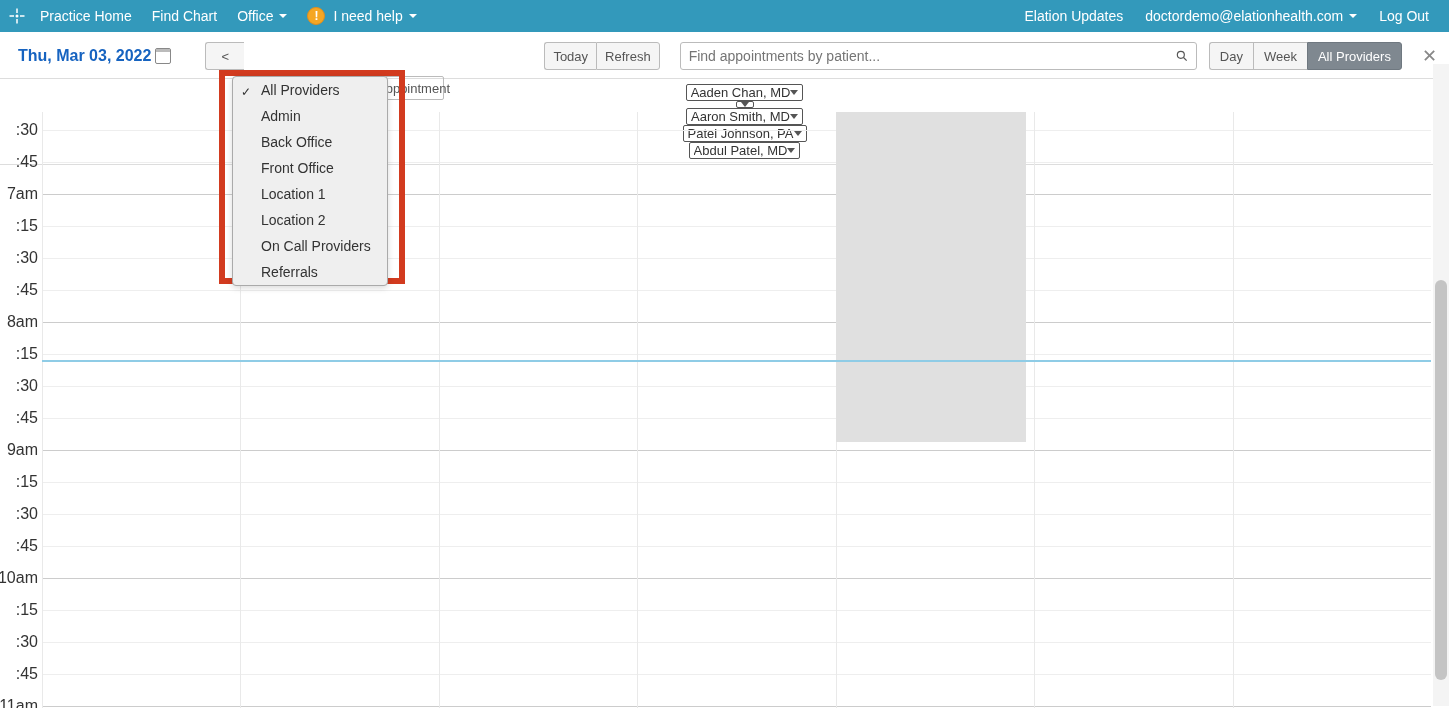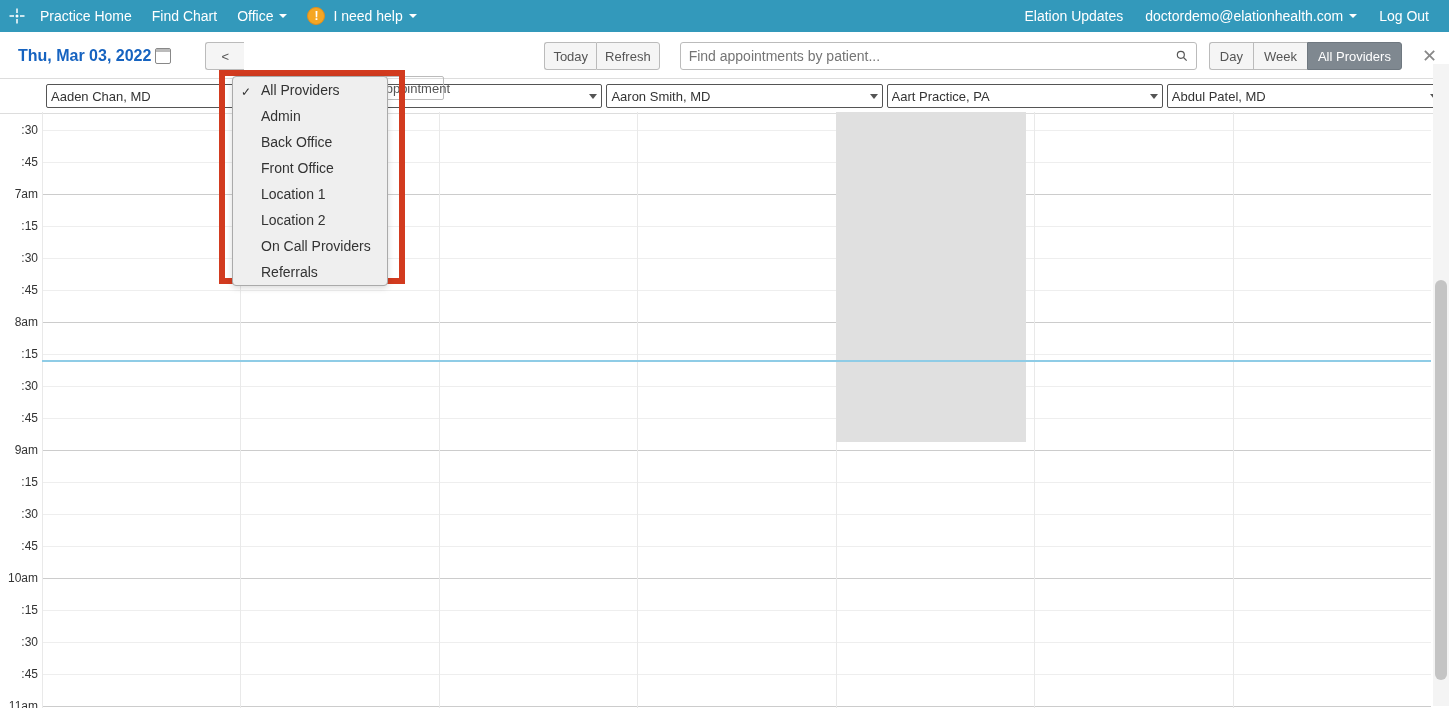--- a/index.html
+++ b/index.html
@@ -104,20 +104,21 @@
   .view-btn:last-child  { border-top-right-radius:3px; border-bottom-right-radius:3px; }
 
   .close-x {
     font-size:18px; color:#888; cursor:pointer; margin-left:10px; padding:0 4px;
   }
 
   
   .provider-row {
     display:flex; align-items:center; border-bottom:1px solid #ddd; padding:5px 4px 5px 44px;
     background:#fff;
+    flex-direction:column;
   }
   .provider-select {
     flex:1; margin:0 2px;
     height:22px; border:1px solid #555; border-radius:2px; background:#fff;
     display:flex; align-items:center; justify-content:space-between; padding:0 4px; font-size:13px;
     cursor:pointer; min-width:0;
   }
   .provider-select .pv-chevron {
     width:0; height:0; border-left:4px solid transparent; border-right:4px solid transparent;
     border-top:5px solid #555;
@@ -126,21 +127,21 @@
   
   .calendar-viewport {
     position:absolute;
     top:112px;
     left:0;
     right:18px;
     bottom:0;
     overflow:hidden;
   }
   .time-col {
-    position:absolute; left:0; top:0; bottom:0; width:42px; text-align:right; font-size:12px; color:#333;
+    position:absolute; left:0; top:0; bottom:0; width:42px; text-align:right; font-size:16px; color:#333;
   }
   .time-col .tlabel { position:absolute; right:4px; transform:translateY(-50%); }
   .grid-area {
     position:absolute; left:42px; right:0; top:0; bottom:0;
   }
   .grid-rows { position:absolute; inset:0; }
   .grid-rows .row {
     position:absolute; left:0; right:0; border-top:1px solid #eee;
   }
   .grid-rows .row.hour { border-top:1px solid #ccc; }
@@ -302,21 +303,21 @@
     </div>
     <div class="provider-select">
       <span style="overflow: hidden; text-overflow: ellipsis; white-space: nowrap;"></span>
       <span class="pv-chevron"></span>
     </div>
     <div class="provider-select">
       <span style="overflow: hidden; text-overflow: ellipsis; white-space: nowrap;">Aaron Smith, MD</span>
       <span class="pv-chevron"></span>
     </div>
     <div class="provider-select">
-      <span style="overflow: hidden; text-overflow: ellipsis; white-space: nowrap;">Aart Practice, PA</span>
+      <span style="overflow: hidden; text-overflow: ellipsis; white-space: nowrap;">Patel Johnson, PA</span>
       <span class="pv-chevron"></span>
     </div>
     <div class="provider-select">
       <span style="overflow: hidden; text-overflow: ellipsis; white-space: nowrap;">Abdul Patel, MD</span>
       <span class="pv-chevron"></span>
     </div>
   </div>
 
 <div class="calendar-viewport">
   <div class="time-col" id="time-col">

